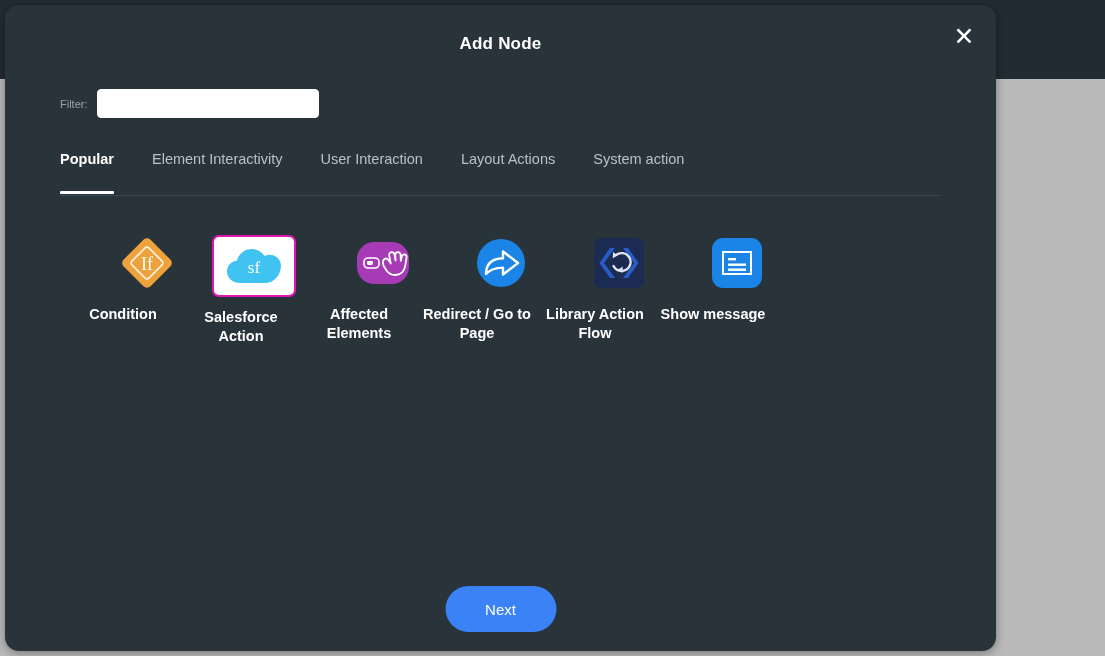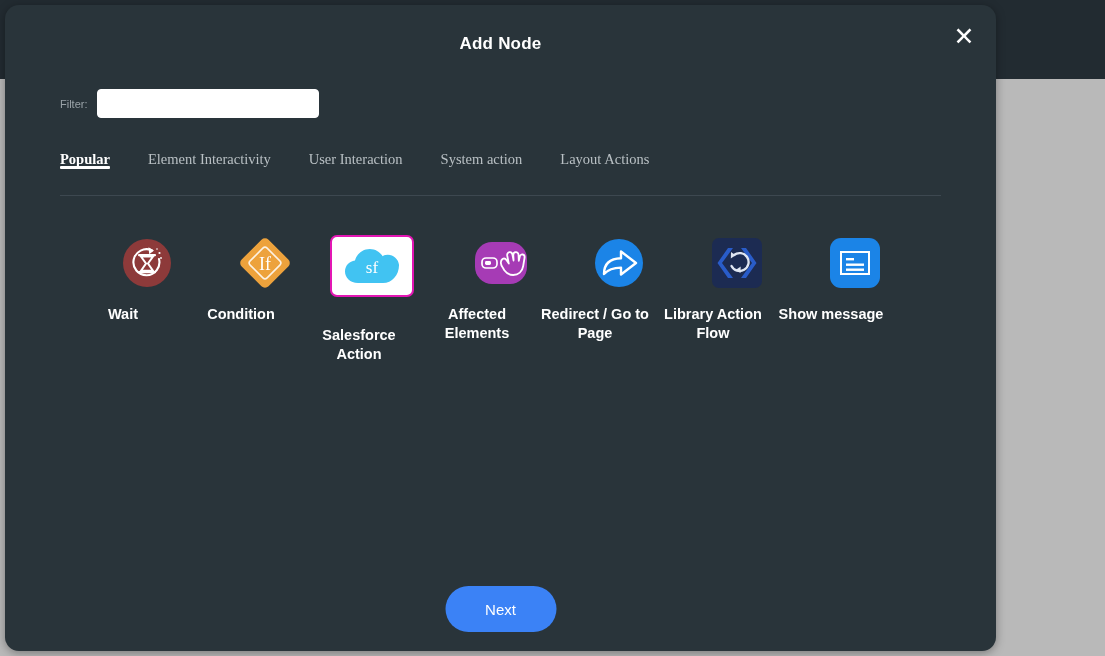--- a/index.html
+++ b/index.html
@@ -111,27 +111,27 @@
     top: 146px;
     height: 44px;
     border-bottom: 1px solid #3d4850;
     display: flex;
     align-items: flex-start;
   }
   .tab {
     position: relative;
     color: #b9c0c4;
     font-size: 14.5px;
-    padding: 0 0 0 0;
+    padding: 0 0 26px 0;
     margin-right: 38px;
     cursor: pointer;
     white-space: nowrap;
     background: none;
     border: none;
-    font-family: Liberation Serif, serif;
+    font-family: Liberation Sans, sans-serif;
   }
   .tab.active {
     color: #ffffff;
     font-weight: bold;
   }
   .tab.active::after {
     content: "";
     position: absolute;
     left: 0; right: 0;
     bottom: -1px;
@@ -174,21 +174,21 @@
   }
   .node-label {
     margin-top: 14px;
     color: #ffffff;
     font-size: 14.5px;
     font-weight: bold;
     text-align: center;
     line-height: 19px;
     width: 110px;
   }
-  .node-item.selected .node-label { margin-top: 29px; }
+  .node-item.selected .node-label { margin-top: 11px; }
 
   
   #next-button {
     position: absolute;
     left: 50%;
     transform: translateX(-50%);
     top: 581px;
     width: 111px;
     height: 46px;
     background: #3b82f6;
@@ -215,41 +215,25 @@
 
   <div id="filter-row">
     <span id="filter-label">Filter:</span>
     <input id="filter-input" type="text" value="" style="">
   </div>
 
   <div id="tab-bar">
       <button class="tab active">Popular</button>
       <button class="tab">Element Interactivity</button>
       <button class="tab">User Interaction</button>
+      <button class="tab">Layout Actions</button>
       <button class="tab">System action</button>
-      <button class="tab">Layout Actions</button>
     </div>
 
   <div id="node-grid">
-      <div class="node-item">
-        <div class="node-icon-wrap">
-          <svg width="56" height="56" viewBox="0 0 56 56">
-            <circle cx="28" cy="28" r="24" fill="#8d3a3a"></circle>
-            <path d="M40 24 A13 13 0 1 1 33 15.5" fill="none" stroke="#fff" stroke-width="2.1" stroke-linecap="round"></path>
-            <path d="M29.5 12.3 L35 15.6 L30.2 19.2 Z" fill="#fff"></path>
-            <rect x="19" y="19" width="18" height="2.2" rx="1" fill="#fff"></rect>
-            <rect x="19" y="36" width="18" height="2.2" rx="1" fill="#fff"></rect>
-            <path d="M22 21.5 L34 21.5 L29 28.5 L34 35.8 L22 35.8 L27 28.5 Z" fill="none" stroke="#fff" stroke-width="2"></path>
-            <circle cx="40.5" cy="18" r="1.1" fill="#fff"></circle>
-            <circle cx="42" cy="23" r="0.9" fill="#fff"></circle>
-            <circle cx="38" cy="14" r="0.8" fill="#fff"></circle>
-          </svg>
-        </div>
-        <div class="node-label">Wait</div>
-      </div>
       <div class="node-item">
         <div class="node-icon-wrap">
           <svg width="56" height="56" viewBox="0 0 56 56">
             <rect x="9" y="9" width="38" height="38" rx="5" transform="rotate(45 28 28)" fill="#eda23c"></rect>
             <rect x="16" y="16" width="24" height="24" rx="3" transform="rotate(45 28 28)" fill="none" stroke="#fff" stroke-width="1.6" opacity="0.85"></rect>
             <text x="28" y="34.5" font-family="Liberation Serif, serif" font-size="18" fill="#fff" text-anchor="middle">If</text>
           </svg>
         </div>
         <div class="node-label">Condition</div>
       </div>

